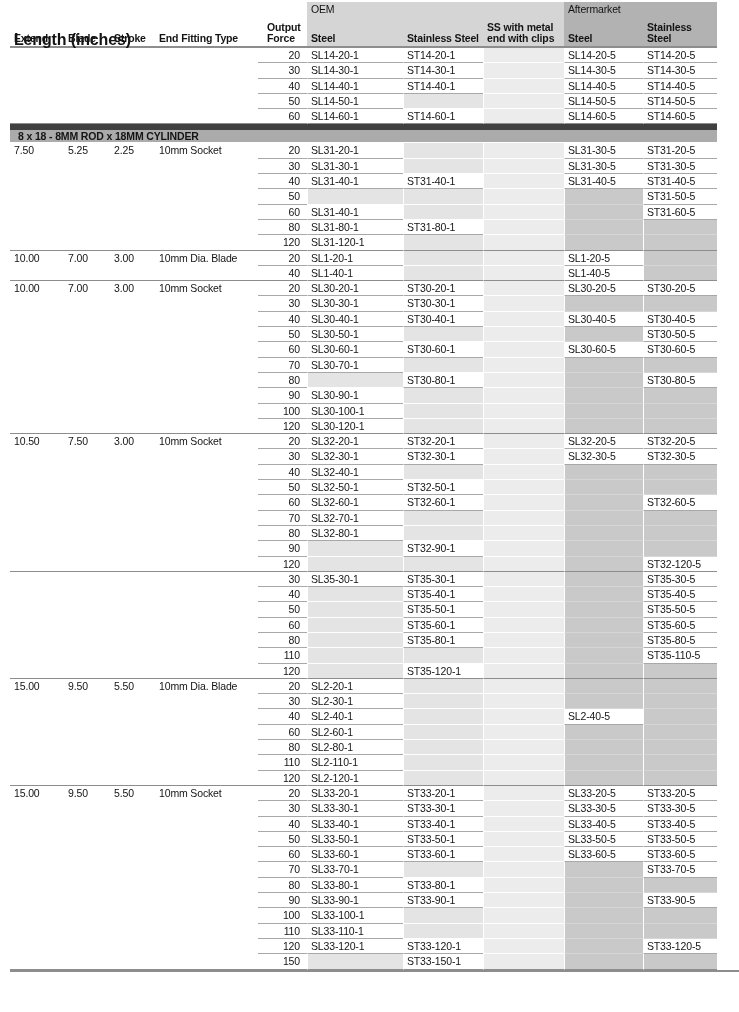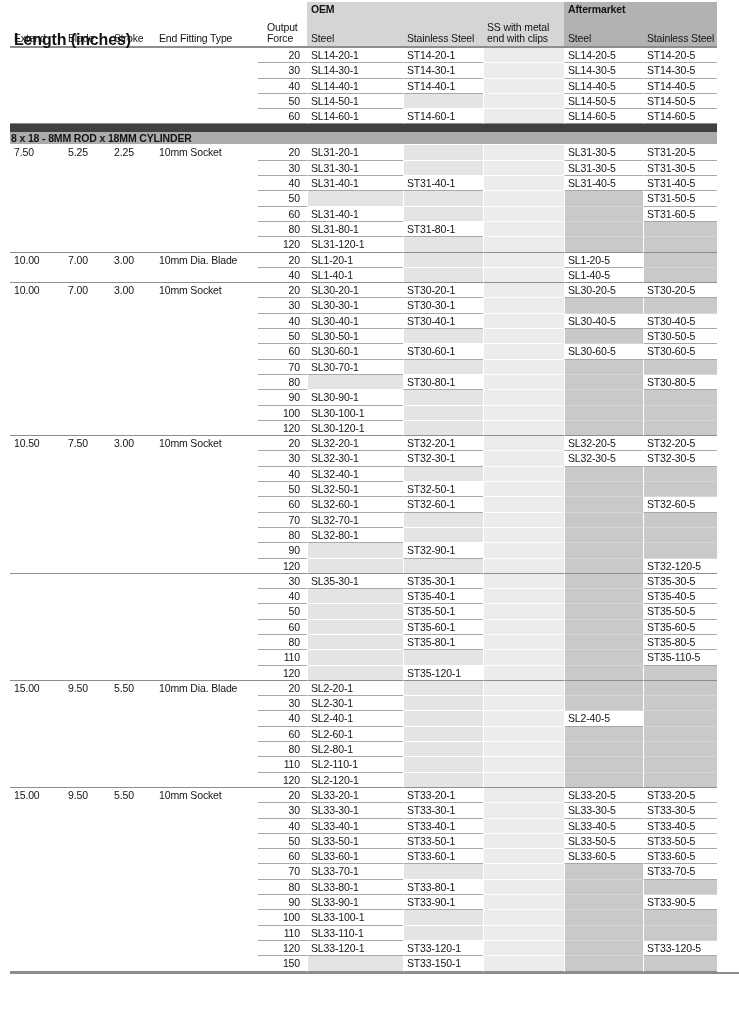--- a/index.html
+++ b/index.html
@@ -8,22 +8,22 @@
     font-family:"Liberation Sans","DejaVu Sans",sans-serif;
   }
   .page { position:relative; width:739px; height:1012px; overflow:hidden; background:#fff; }
 
   table.catalog { border-collapse:separate; border-spacing:0; table-layout:fixed;
                   width:707px; margin:2px 0 0 10px; }
   td { padding:0; font-size:10.5px; letter-spacing:-0.15px; color:var(--text,#141414);
        white-space:nowrap; overflow:hidden; vertical-align:middle; }
 
   
-  .hrow1 td, .hrow2 td { height:14px; line-height:14px; font-weight:bold; }
-  .hrow3 td { height:28px; vertical-align:bottom; line-height:11px; font-weight:normal;
+  .hrow1 td, .hrow2 td { height:14px; line-height:14px; font-weight:normal; }
+  .hrow3 td { height:28px; vertical-align:bottom; line-height:11px; font-weight:bold;
               white-space:normal; padding-bottom:2px;
               border-bottom:2px solid var(--group-line,#8d8d8d); }
   .oemband { background:var(--oem-band,#d5d5d5); }
   .amband  { background:var(--am-band,#b2b2b2); }
   .pad { padding-left:4px; }
   .force-head { padding-left:9px; }
 
   
   .data-row td { height:14.3px; line-height:14.3px; border-bottom:1px solid transparent; }
   td.left-col { padding-left:4px; background:#fff; }
@@ -31,22 +31,22 @@
              border-bottom-color:var(--row-line,#a8a8a8); }
   td.part { padding-left:3px; border-left:1px solid #fff; }
   td.part.filled { background:#fff; border-bottom-color:var(--row-line,#a8a8a8); }
   td.part.empty { border-bottom-color:#ffffff; }
   td.part.empty.oem   { background:var(--oem-empty,#e4e4e4); }
   td.part.empty.clips { background:var(--clips-empty,#ececec); }
   td.part.empty.am    { background:var(--am-empty,#c9c9c9); border-bottom-color:#d6d6d6; }
   tr.group-end td { border-bottom:1px solid var(--group-line,#8d8d8d) !important; }
 
   tr.section-row td { background:var(--section-band,#ababab); font-weight:bold;
-                      padding-left:1px; height:12px; line-height:12px;
-                      border-top:8px solid #404040; border-bottom:1px solid #fff;margin-left:40px; }
+                      padding-left:8px; height:12px; line-height:12px;
+                      border-top:6px solid #404040; border-bottom:1px solid #fff;margin-left:40px; }
 
   .length-label { position:absolute; left:14px; top:31px; font-size:16px;
                   font-weight:bold; letter-spacing:-0.15px; color:var(--text,#141414); }
   .bottom-rule { width:729px; height:2px; background:var(--group-line,#8d8d8d);
                  margin-left:10px; }
 </style>
 </head>
 <body>
 
 <div class="page">

